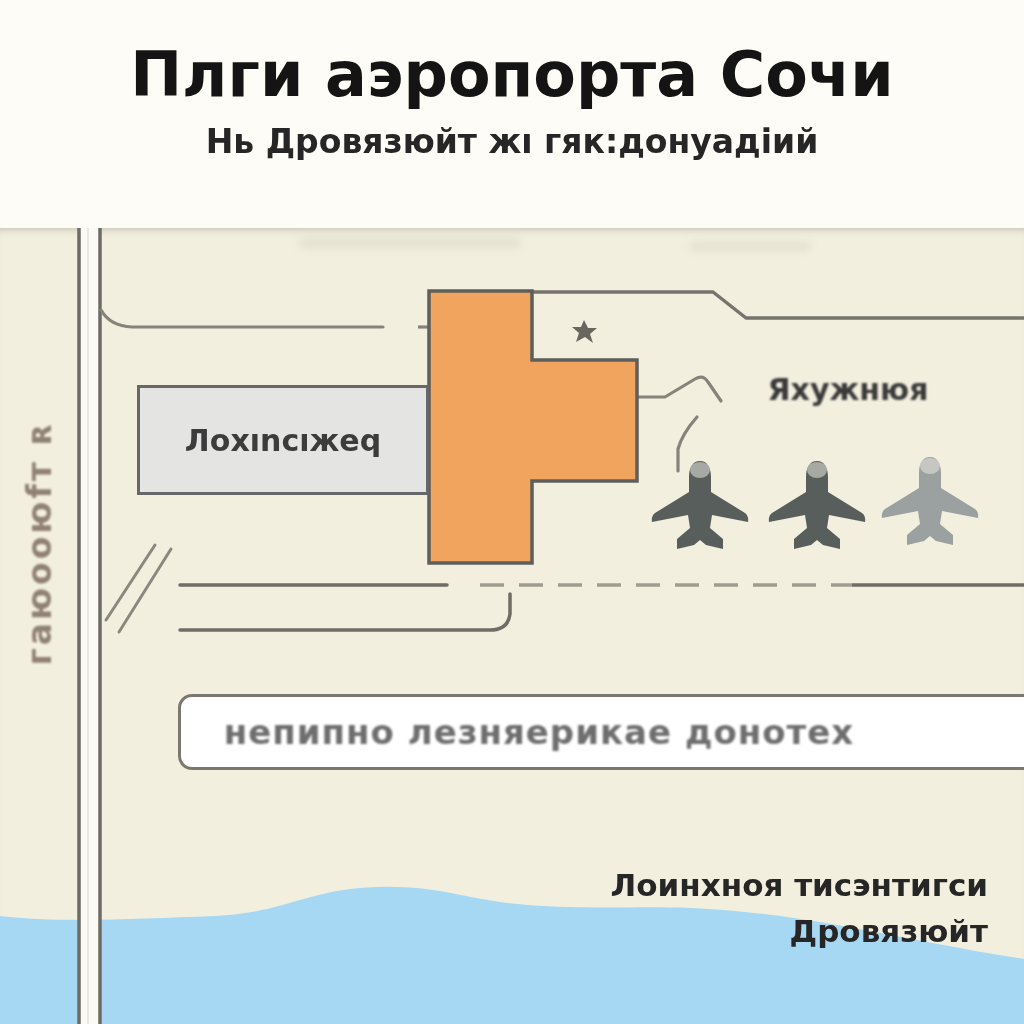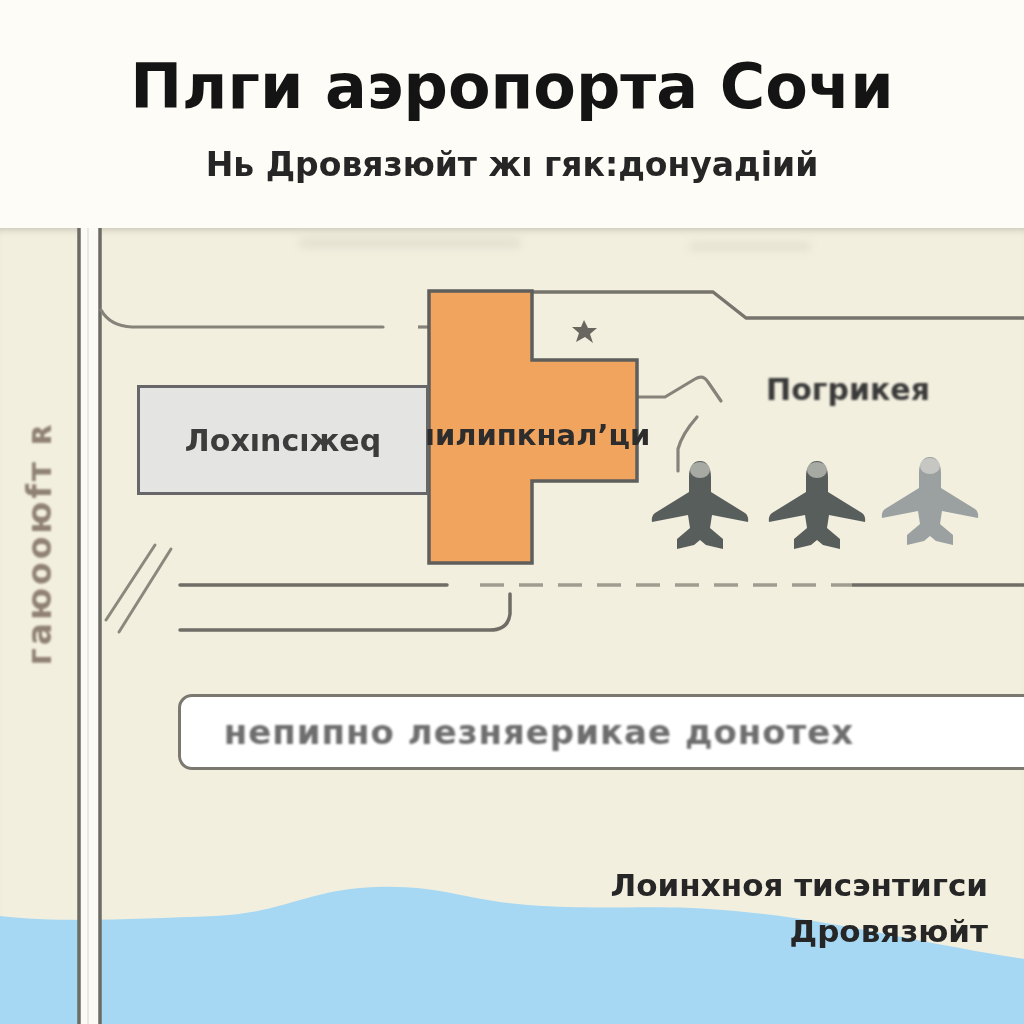--- a/index.html
+++ b/index.html
@@ -4,26 +4,26 @@
 <style>
   * { margin:0; padding:0; box-sizing:border-box; }
   html,body { width:1024px; height:1024px; overflow:hidden; }
   body {
     background:#fdfcf6;
     font-family:"DejaVu Sans", sans-serif;
     position:relative;
   }
   .header { position:absolute; top:0; left:0; width:1024px; height:228px; text-align:center; }
   .title {
-    margin-top:50px;
+    margin-top:38px;
     font-size:62px; font-weight:700; color:#141414;
     letter-spacing:0px; filter:blur(0.4px);
   }
   .subtitle {
-    margin-top:22px;
+    margin-top:11px;
     font-size:33px; font-weight:600; color:#262626;
     filter:blur(0.7px); letter-spacing:0px;
   }
   .map {
     position:absolute; top:228px; left:0; width:1024px; height:796px;
     background:#f3efdf; overflow:hidden;
     box-shadow: inset 0 7px 9px -7px rgba(60,60,50,0.35);
   }
   .map svg { position:absolute; top:0; left:0; }
   .building-gray {
@@ -117,23 +117,22 @@
 
   <div class="smudge" style="left:300px; top:12px; width:220px; height:6px;"></div>
   <div class="smudge" style="left:690px; top:16px; width:120px; height:5px;"></div>
 
   <div class="v-road-label">гаюооюfт ʀ</div>
 
   <div class="building-gray">
     <span class="lbl">Лохınсıжеq</span>
   </div>
 
-  <div class="terminal-label">ıилипкналʼци</div>
 
-  <div class="area-label">Погрикея</div>
+  <div class="area-label">Яхужнюя</div>
 
   <div class="banner">
     <span class="lbl">непипно лезняерикае донотех</span>
   </div>
 
   <div class="shore-labels">
     <div>Лоинхноя тисэнтигси</div>
     <div>Дровязюйт</div>
   </div>
 

